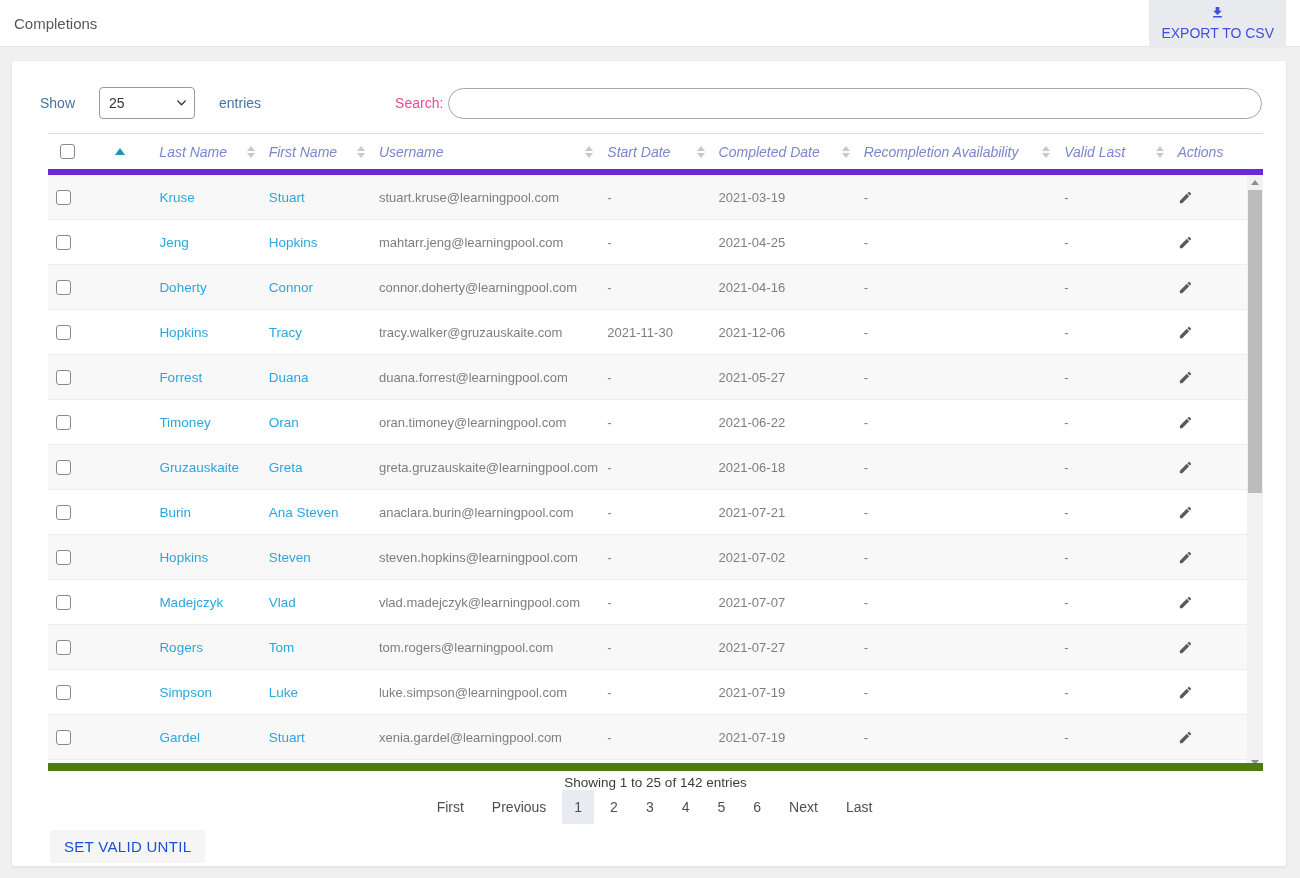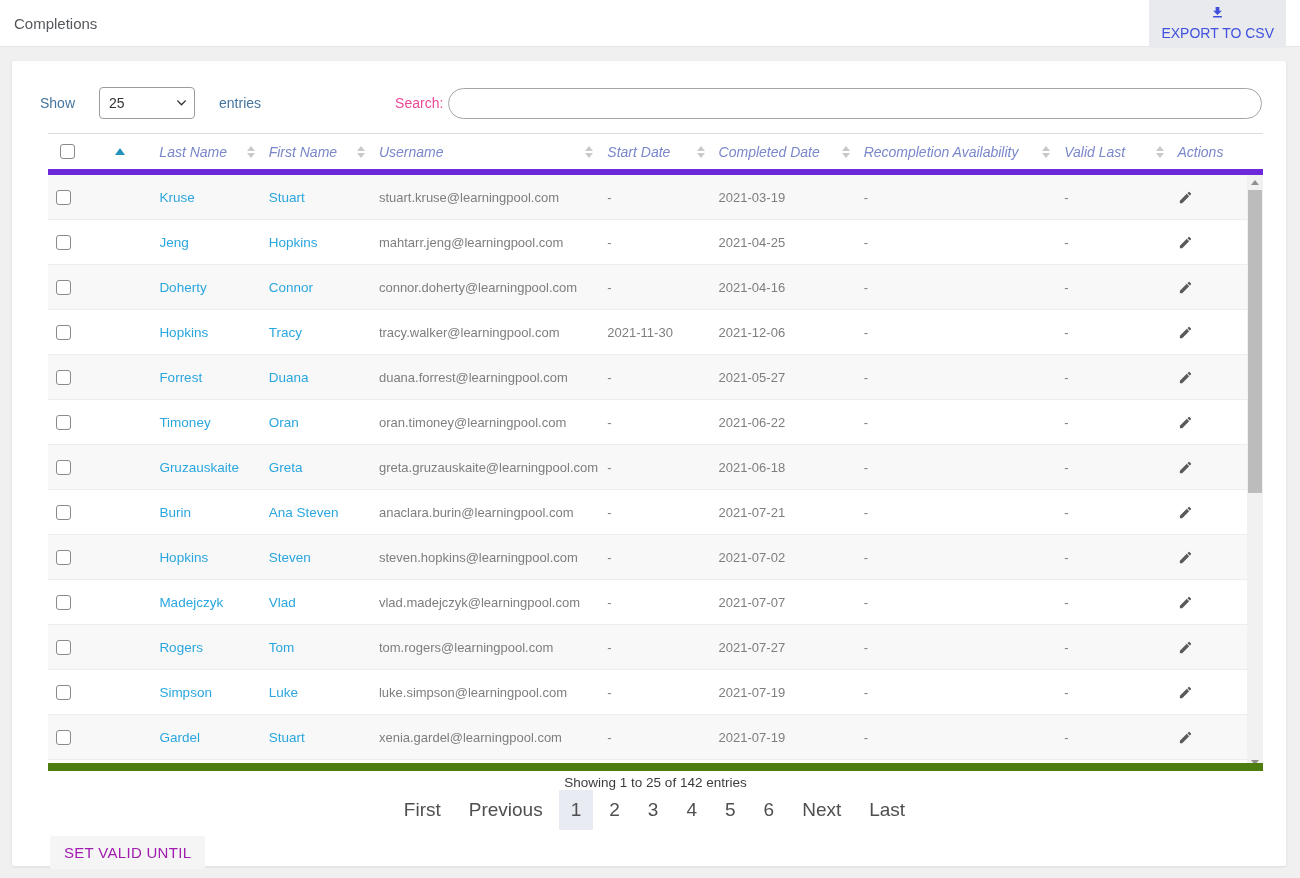--- a/index.html
+++ b/index.html
@@ -94,27 +94,27 @@
   .sb-tri-down{ width:0;height:0;border-left:4px solid transparent;border-right:4px solid transparent;border-top:5px solid #8f8f8f; }
   .sb-thumb{ position:absolute; left:1px; top:15px; width:14px; height:303px; background:#bcbcbc; cursor:grab; }
   
   .table-footer{
     margin:0 23px 0 36px; padding:4px 0 0 0;
     display:flex; align-items:center; justify-content:space-between;flex-direction:column;
   }
   .showing-text{ font-size:13.5px; color:#3c3c3c; }
   .pagination{ display:flex; align-items:center; gap:4px; padding-right:2px; }
   .page-item{
-    font-size:19px; color:#4f4f4f; padding:9px 12px; cursor:pointer;
+    font-size:14px; color:#4f4f4f; padding:9px 12px; cursor:pointer;
     border-radius:1px; user-select:none;
   }
   .page-item.active{ background:#e9ebf2; }
   .set-valid-btn{
     margin:6px 0 0 38px; background:#f5f5f6; border:none; border-radius:2px;
-    color:#a21caf; font-family:inherit; font-size:15px; letter-spacing:0.3px;
+    color:#1d4ed8; font-family:inherit; font-size:15px; letter-spacing:0.3px;
     padding:8px 14px;
   }
 </style>
 </head>
 <body>
 
 <div class="topbar">
   <div class="page-title">Completions</div>
   <button class="export-btn">
     <span>
@@ -302,21 +302,21 @@
     <div class="td c-check">
       <span class="checkbox"></span>
     </div>
     <div class="td c-sort"></div>
     <div class="td c-last">
       <a>Hopkins</a>
     </div>
     <div class="td c-first">
       <a>Tracy</a>
     </div>
-    <div class="td c-user">tracy.walker@learningpool.com</div>
+    <div class="td c-user">tracy.walker@gruzauskaite.com</div>
     <div class="td c-start">2021-11-30</div>
     <div class="td c-comp">2021-12-06</div>
     <div class="td c-recomp">-</div>
     <div class="td c-valid">-</div>
     <div class="td c-act">
       <span class="pencil">
         <svg width="15" height="15" viewBox="0 0 24 24">
                   <path d="M3 17.25V21h3.75L17.81 9.94l-3.75-3.75L3 17.25zM20.71 7.04a1 1 0 0 0 0-1.41l-2.34-2.34a1 1 0 0 0-1.41 0l-1.83 1.83 3.75 3.75 1.83-1.83z" fill="#5a5a5a"></path>
                 </svg>
       </span>

